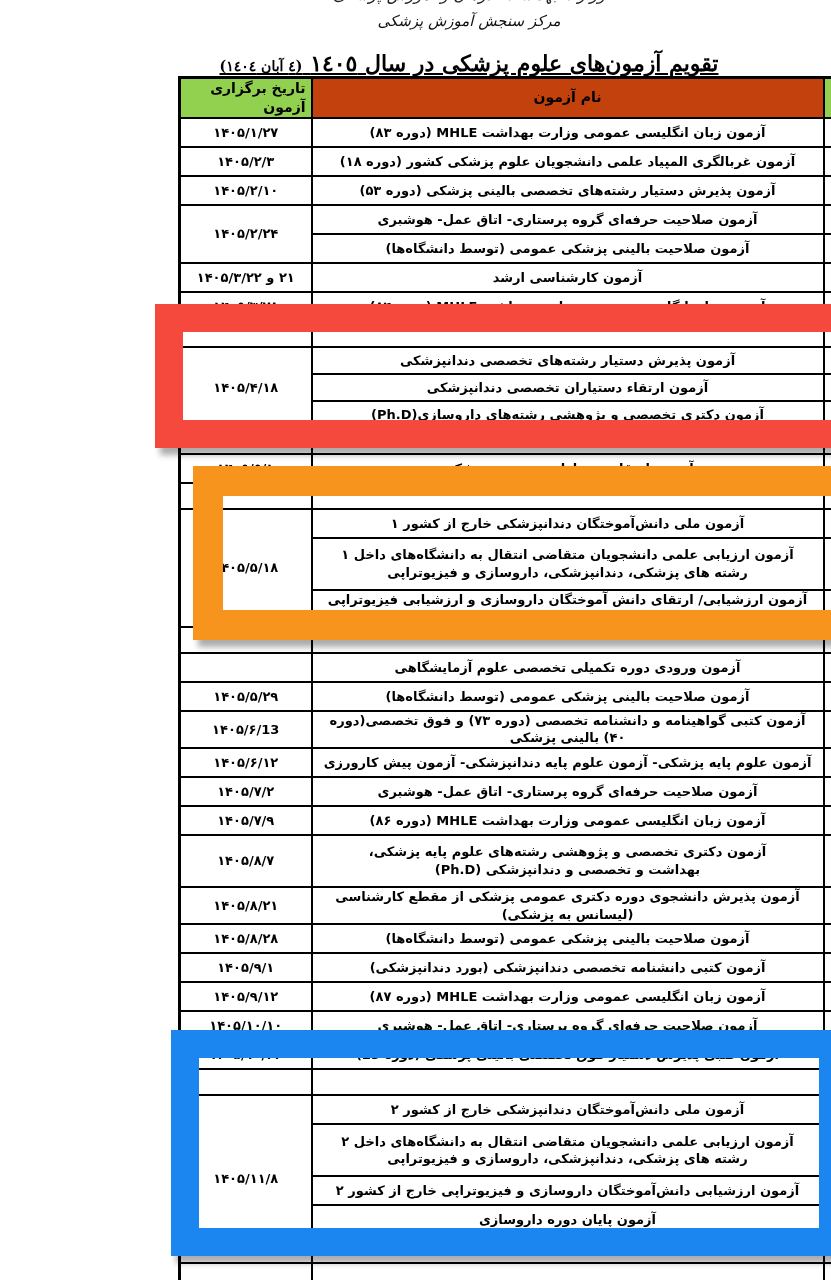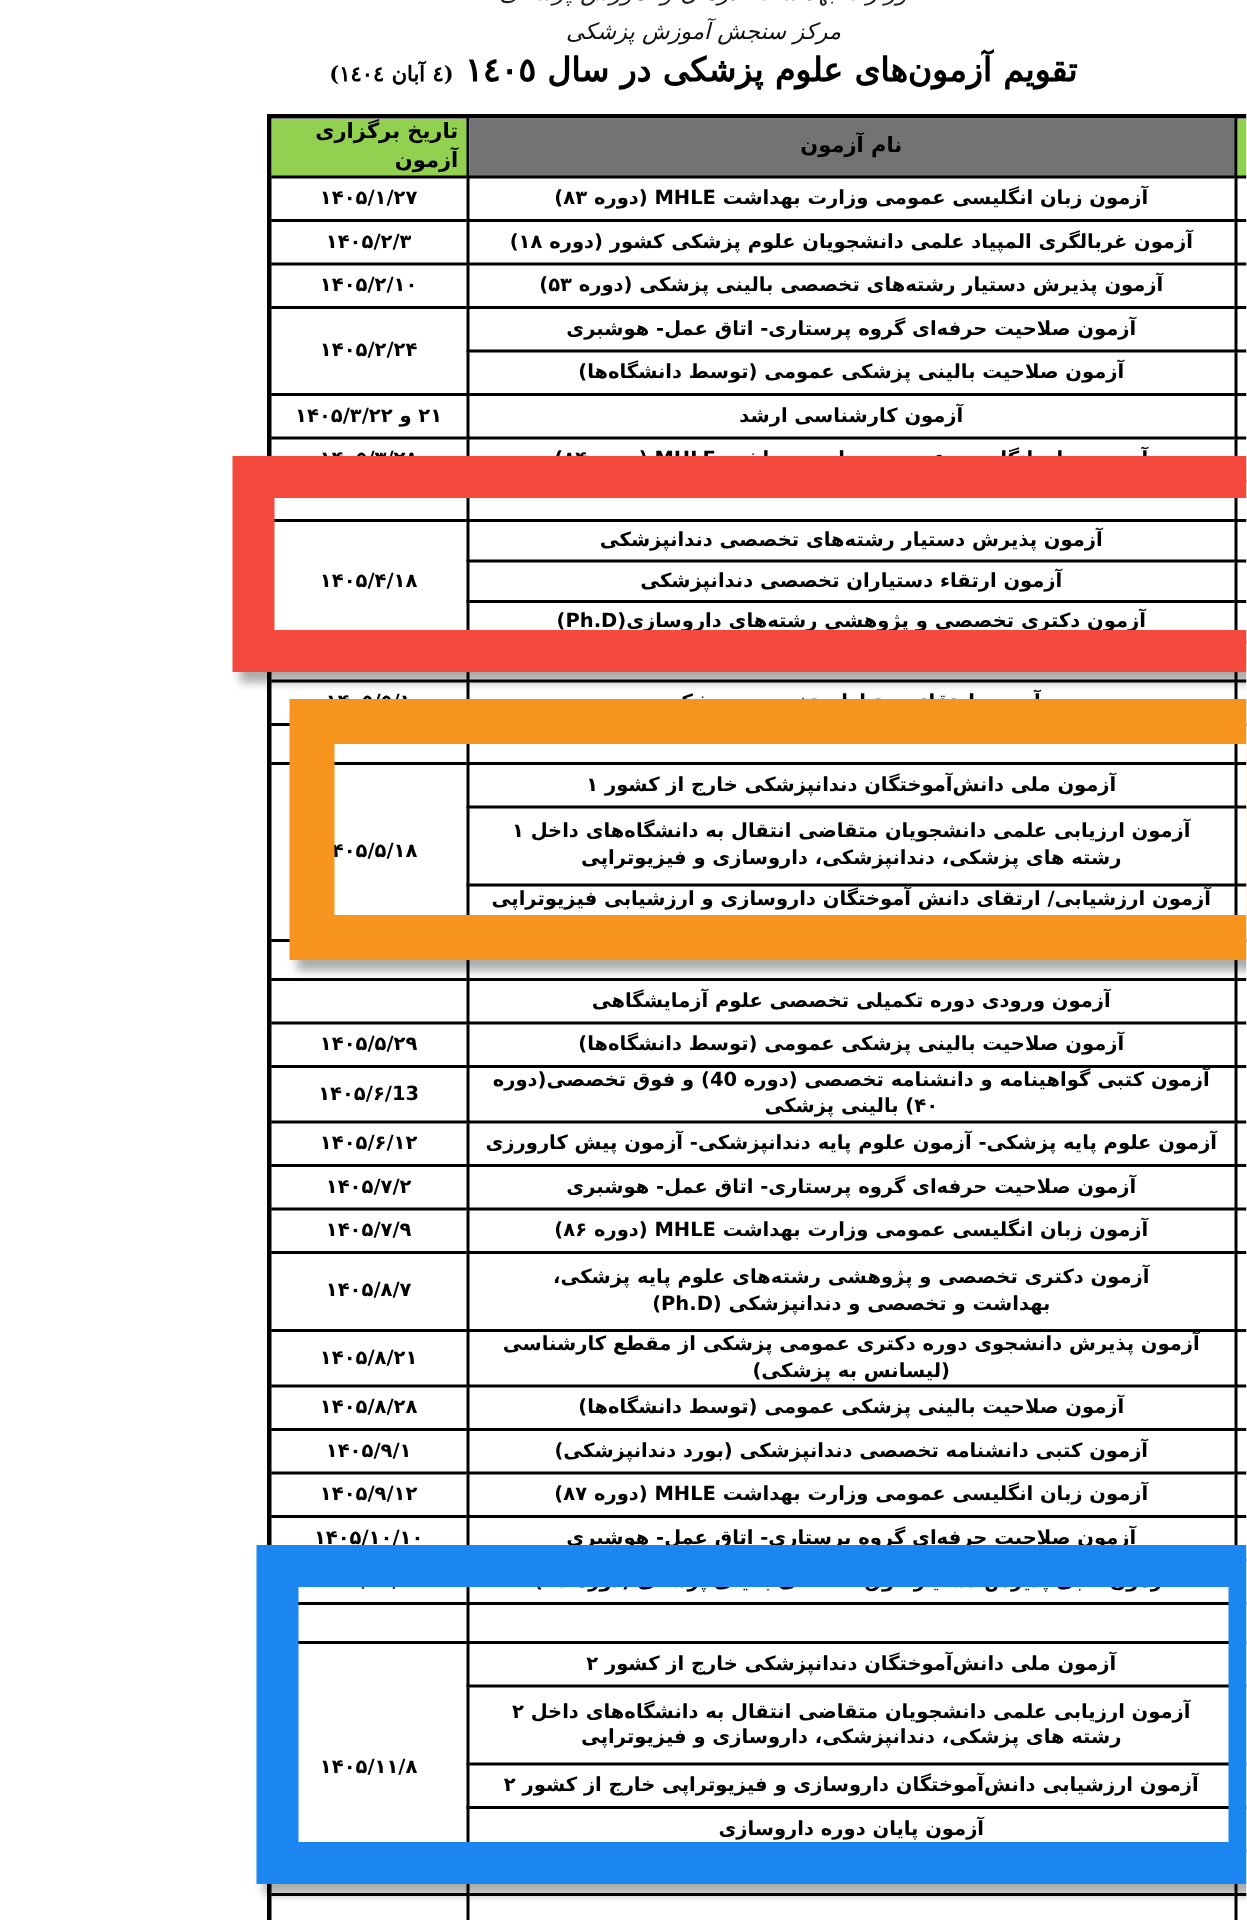--- a/index.html
+++ b/index.html
@@ -19,21 +19,21 @@
     position:absolute;top:-15px;left:0;right:0;
     font-family:"DejaVu Serif","Liberation Serif",serif;
     font-style:italic;font-size:16px;color:#222;
   }
   .org-line{
     font-family:"DejaVu Serif","Liberation Serif",serif;
     font-style:italic;font-size:15px;margin-top:2px;color:#111;
   }
   .doc-title{
     font-family:"DejaVu Serif","Liberation Serif",serif;
-    font-weight:bold;font-size:22px;margin-top:4px;
+    font-weight:bold;font-size:22px;margin-top:20px;text-decoration:underline;
   }
   .doc-title .paren{font-size:14px;font-weight:bold;}
   
   table.exams{
     position:absolute;top:76px;left:71px;width:719px;
     border-collapse:collapse;table-layout:fixed;
     border:3px solid #000;
   }
   table.exams td,table.exams th{
     border:2px solid #000;
@@ -76,21 +76,21 @@
 
   <table class="exams">
     <colgroup>
       <col style="width:75px">
       <col style="width:512px">
       <col style="width:132px">
     </colgroup>
     <thead>
       <tr>
         <th class="hdr" style="background: rgb(146, 208, 80);">ردیف</th>
-        <th class="hdr" style="background: #737373;">نام آزمون</th>
+        <th class="hdr" style="background: #c2410c;">نام آزمون</th>
         <th class="hdr" style="background: rgb(146, 208, 80); text-align: right;">تاریخ برگزاری آزمون</th>
       </tr>
     </thead>
     <tbody id="exam-rows">
         <tr class="row-n">
           <td class="no-cell">۱</td>
           <td class="name-cell">آزمون زبان انگلیسی عمومی وزارت بهداشت MHLE (دوره ۸۳)</td>
           <td class="date-cell">۱۴۰۵/۱/۲۷</td>
         </tr>
         <tr class="row-n">
@@ -179,21 +179,21 @@
           <td class="name-cell">آزمون ورودی دوره تکمیلی تخصصی علوم آزمایشگاهی</td>
           <td class="date-cell"></td>
         </tr>
         <tr class="row-n">
           <td class="no-cell">۲۰</td>
           <td class="name-cell">آزمون صلاحیت بالینی پزشکی عمومی (توسط دانشگاه‌ها)</td>
           <td class="date-cell">۱۴۰۵/۵/۲۹</td>
         </tr>
         <tr class="row-n">
           <td class="no-cell">۲۱</td>
-          <td class="name-cell">آزمون کتبی گواهینامه و دانشنامه تخصصی (دوره 40) و فوق تخصصی(دوره ۴۰) بالینی پزشکی</td>
+          <td class="name-cell">آزمون کتبی گواهینامه و دانشنامه تخصصی (دوره ۷۳) و فوق تخصصی(دوره ۴۰) بالینی پزشکی</td>
           <td class="date-cell">۱۴۰۵/۶/13</td>
         </tr>
         <tr class="row-n">
           <td class="no-cell">۲۲</td>
           <td class="name-cell">آزمون علوم پایه پزشکی- آزمون علوم پایه دندانپزشکی- آزمون پیش کارورزی</td>
           <td class="date-cell">۱۴۰۵/۶/۱۲</td>
         </tr>
         <tr class="row-n">
           <td class="no-cell">۲۳</td>
           <td class="name-cell">آزمون صلاحیت حرفه‌ای گروه پرستاری- اتاق عمل- هوشبری</td>

